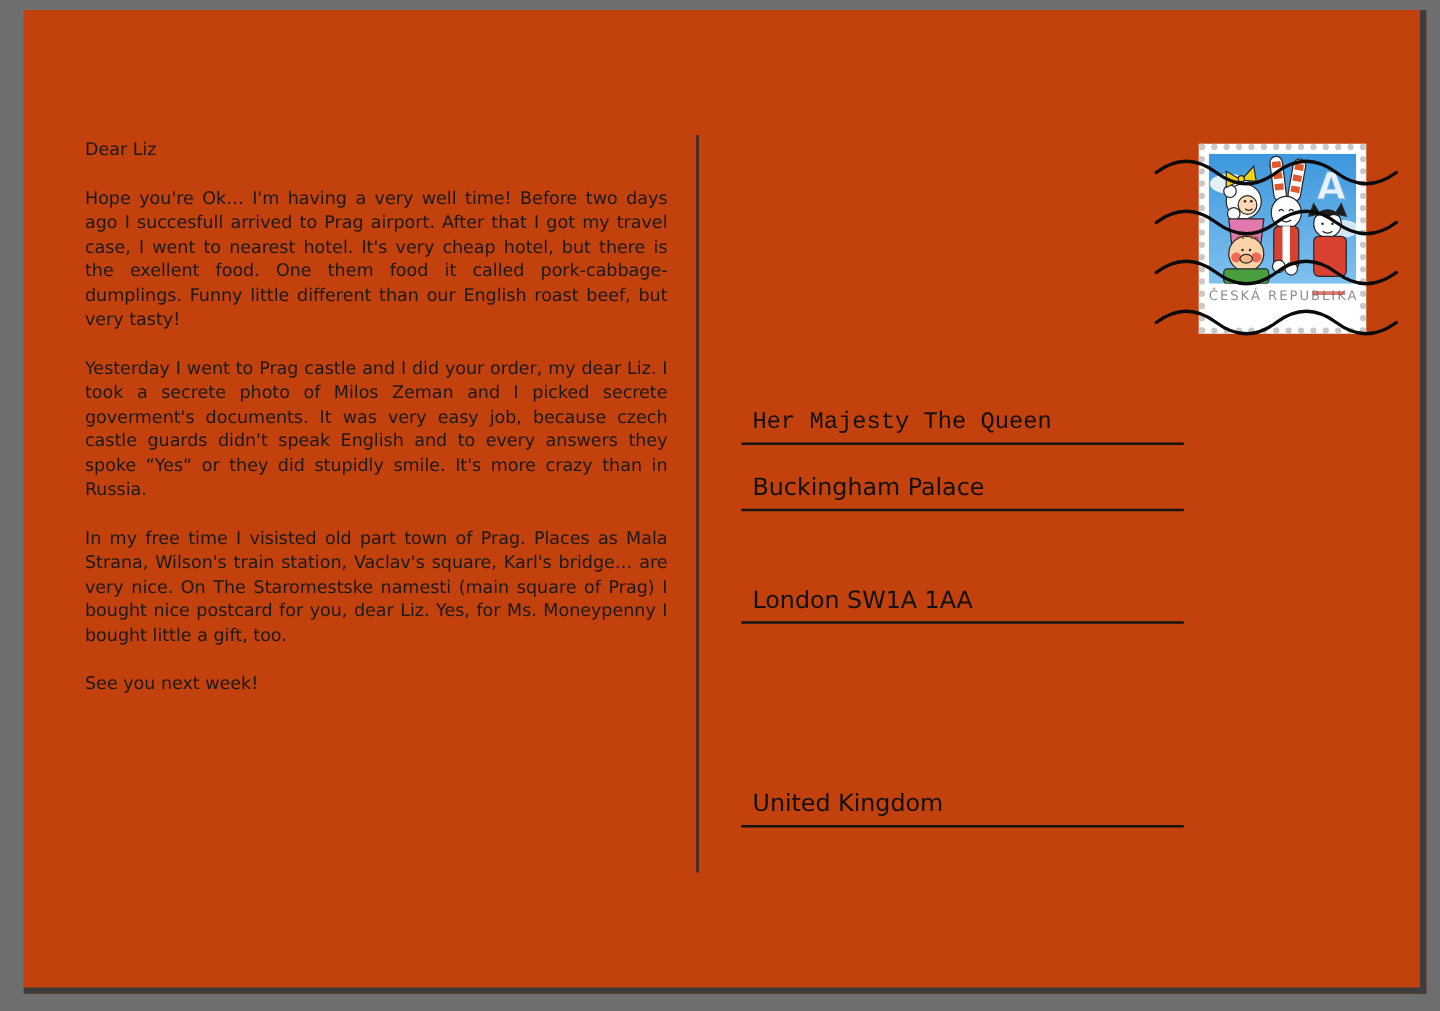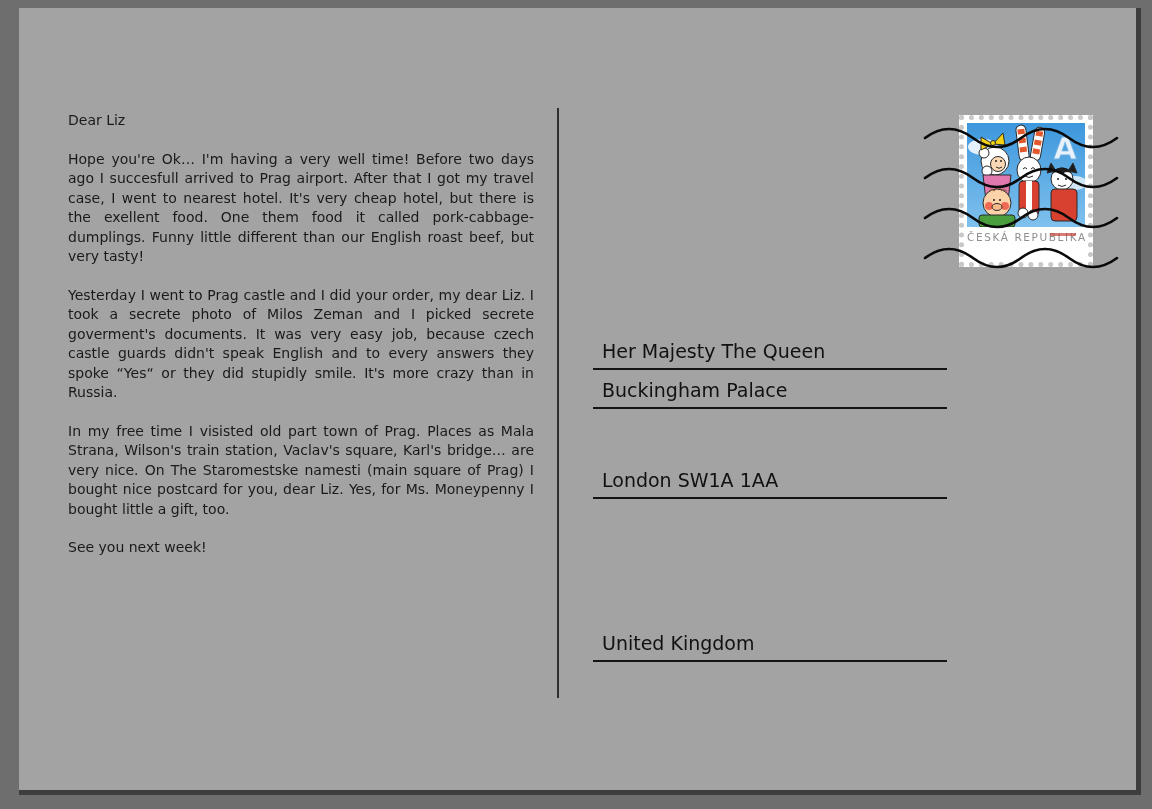--- a/index.html
+++ b/index.html
@@ -8,21 +8,21 @@
     position: relative;
     width: 1152px; height: 809px;
     background: #6e6e6e;
     overflow: hidden;
     font-family: "DejaVu Sans", sans-serif;
   }
   .page {
     position: absolute;
     left: 19px; top: 8px;
     width: 1122px; height: 787px;
-    background: #a3a3a3;
+    background: #c2410c;
     border-right: 5px solid #3d3d3d;
     border-bottom: 5px solid #3d3d3d;
   }
   
   .message {
     position: absolute;
     left: 49px; top: 103px;
     width: 466px;
     color: #1a1a1a;
     font-size: 14px;
@@ -43,21 +43,21 @@
     position: absolute;
     left: 574px;
     width: 354px; height: 32px;
     border-bottom: 2px solid #141414;
     display: flex; align-items: flex-end;
     padding: 0 0 6px 9px;
     font-size: 19px;
     color: #111111;
     white-space: nowrap;
   }
-  .addr-0 { top: 330px; }
+  .addr-0 { top: 316px; font-family: Liberation Mono, monospace; }
   .addr-1 { top: 369px; }
   .addr-2 { top: 459px; }
   .addr-3 { top: 541px; }
   .addr-4 { top: 622px; }
   
   .stamp {
     position: absolute;
     left: 940px; top: 107px;
     width: 134px; height: 152px;
     background: #ffffff;

